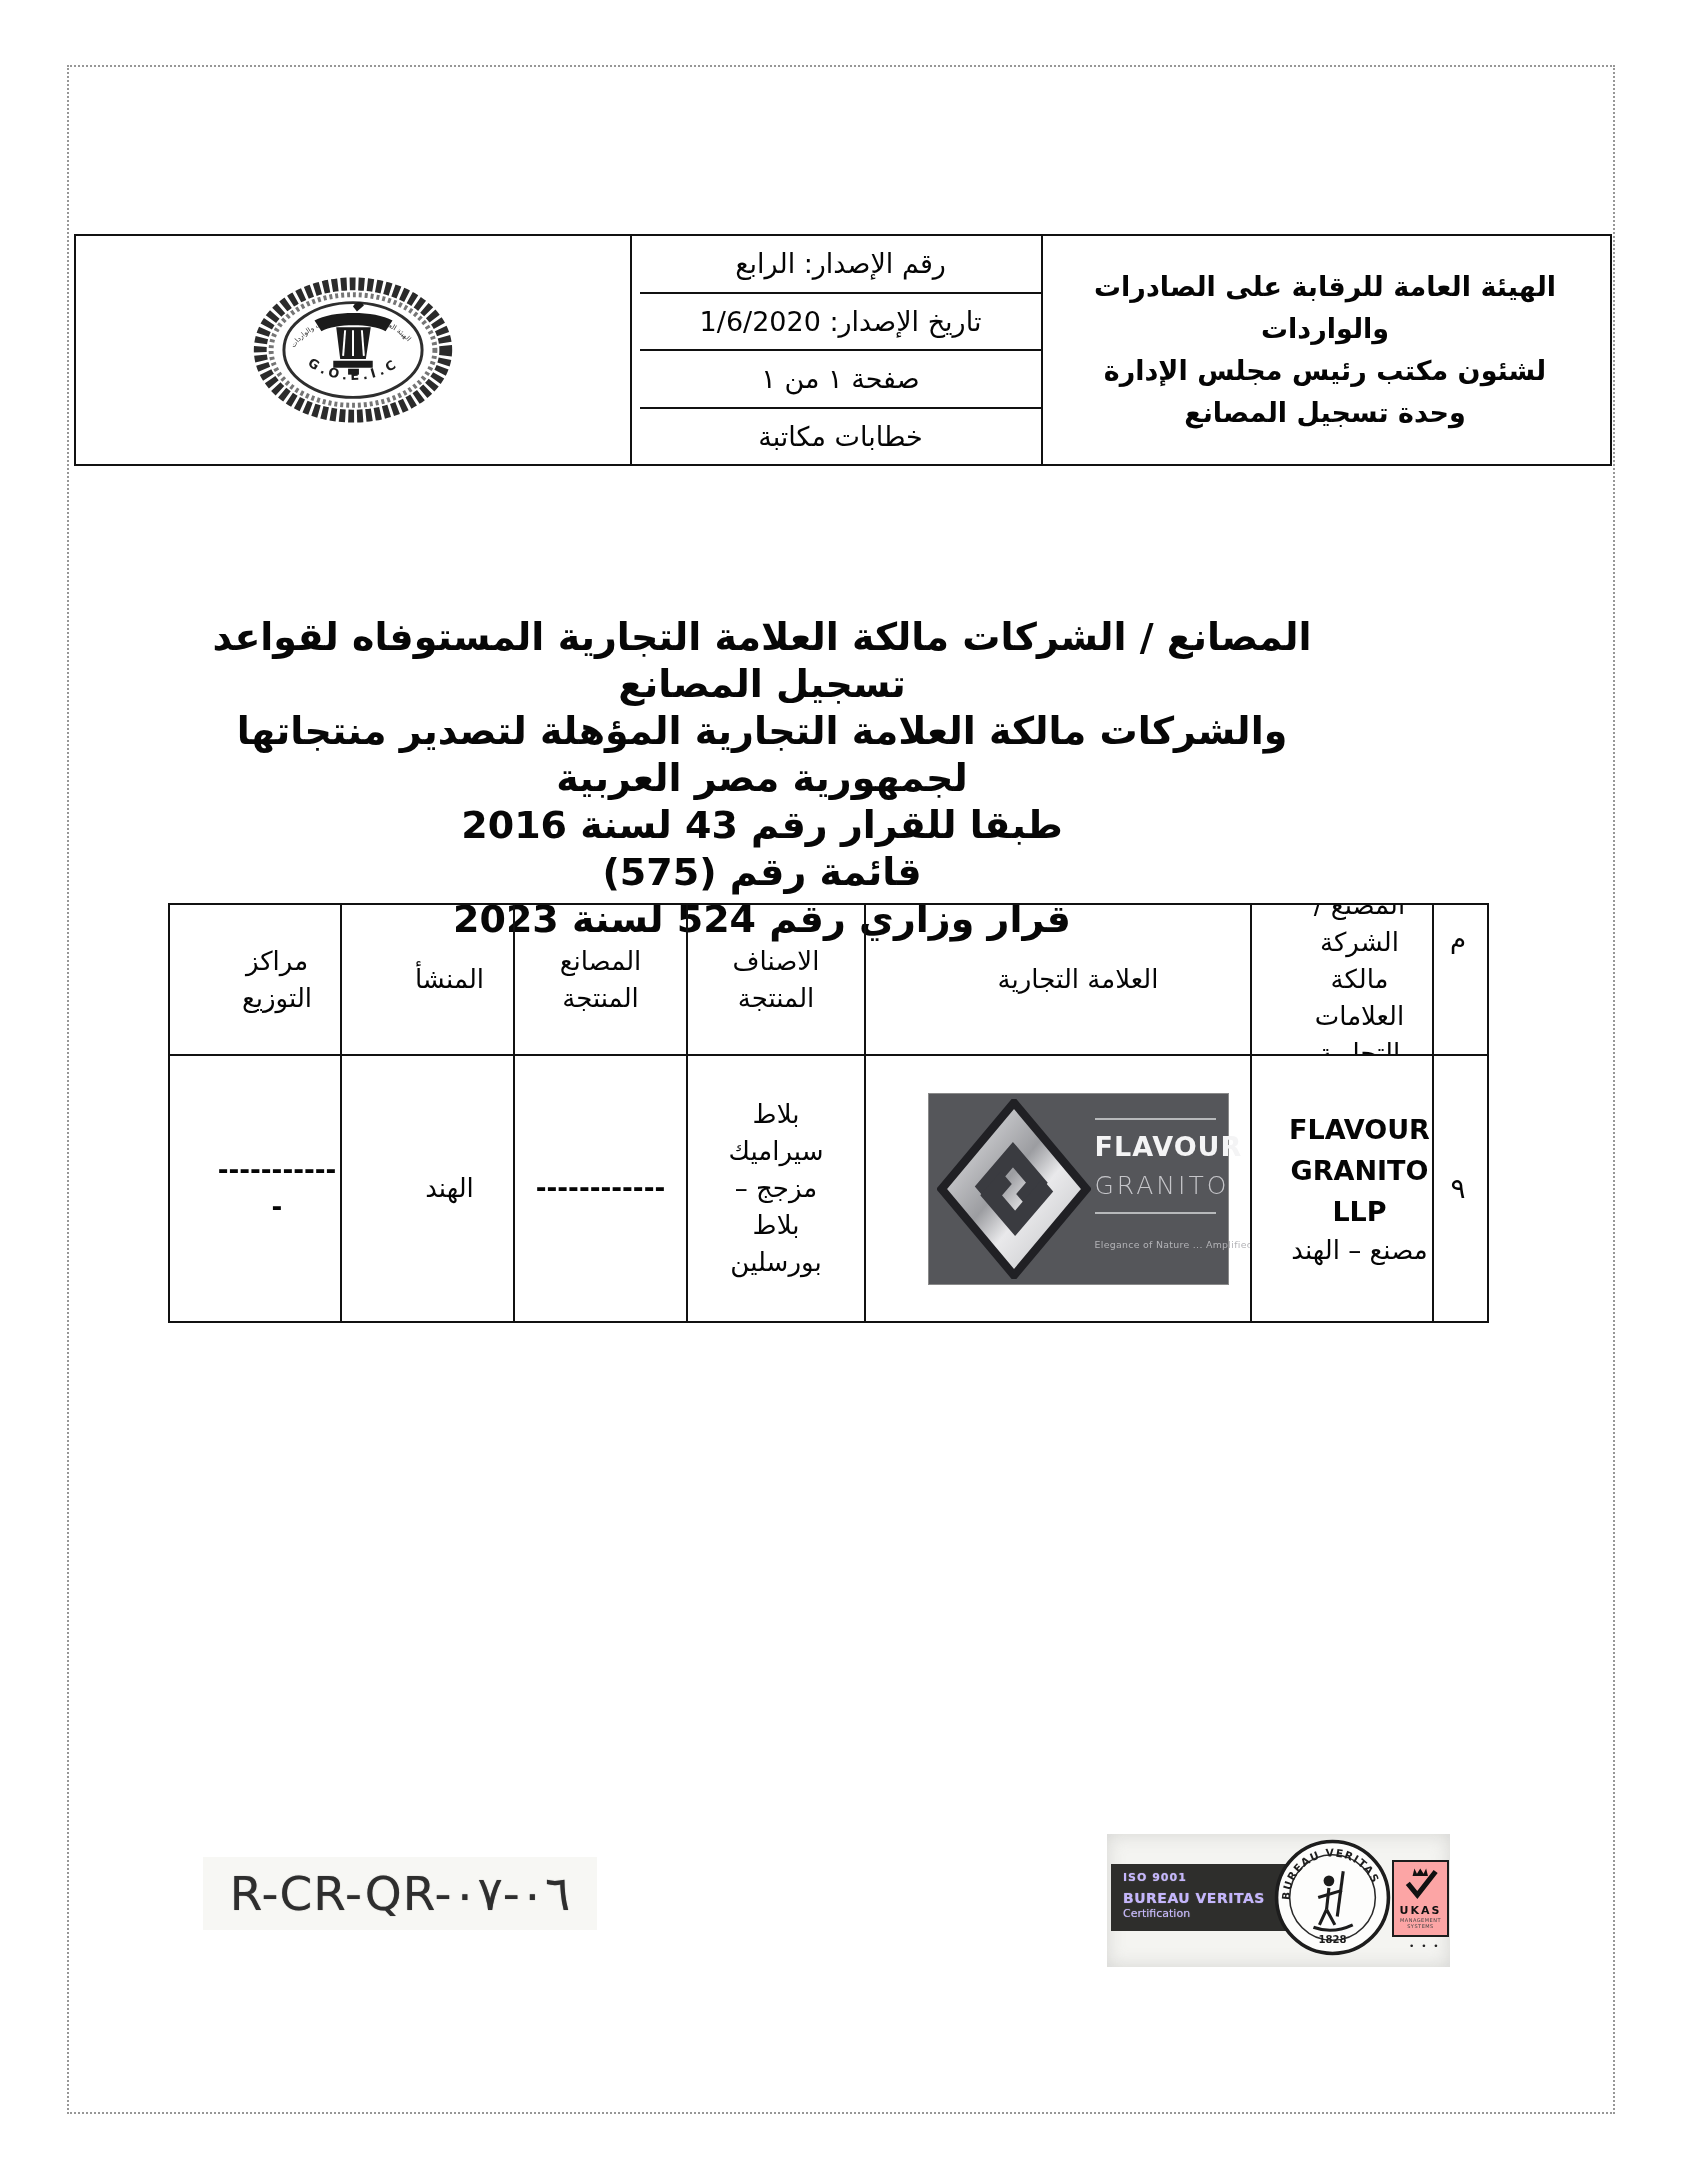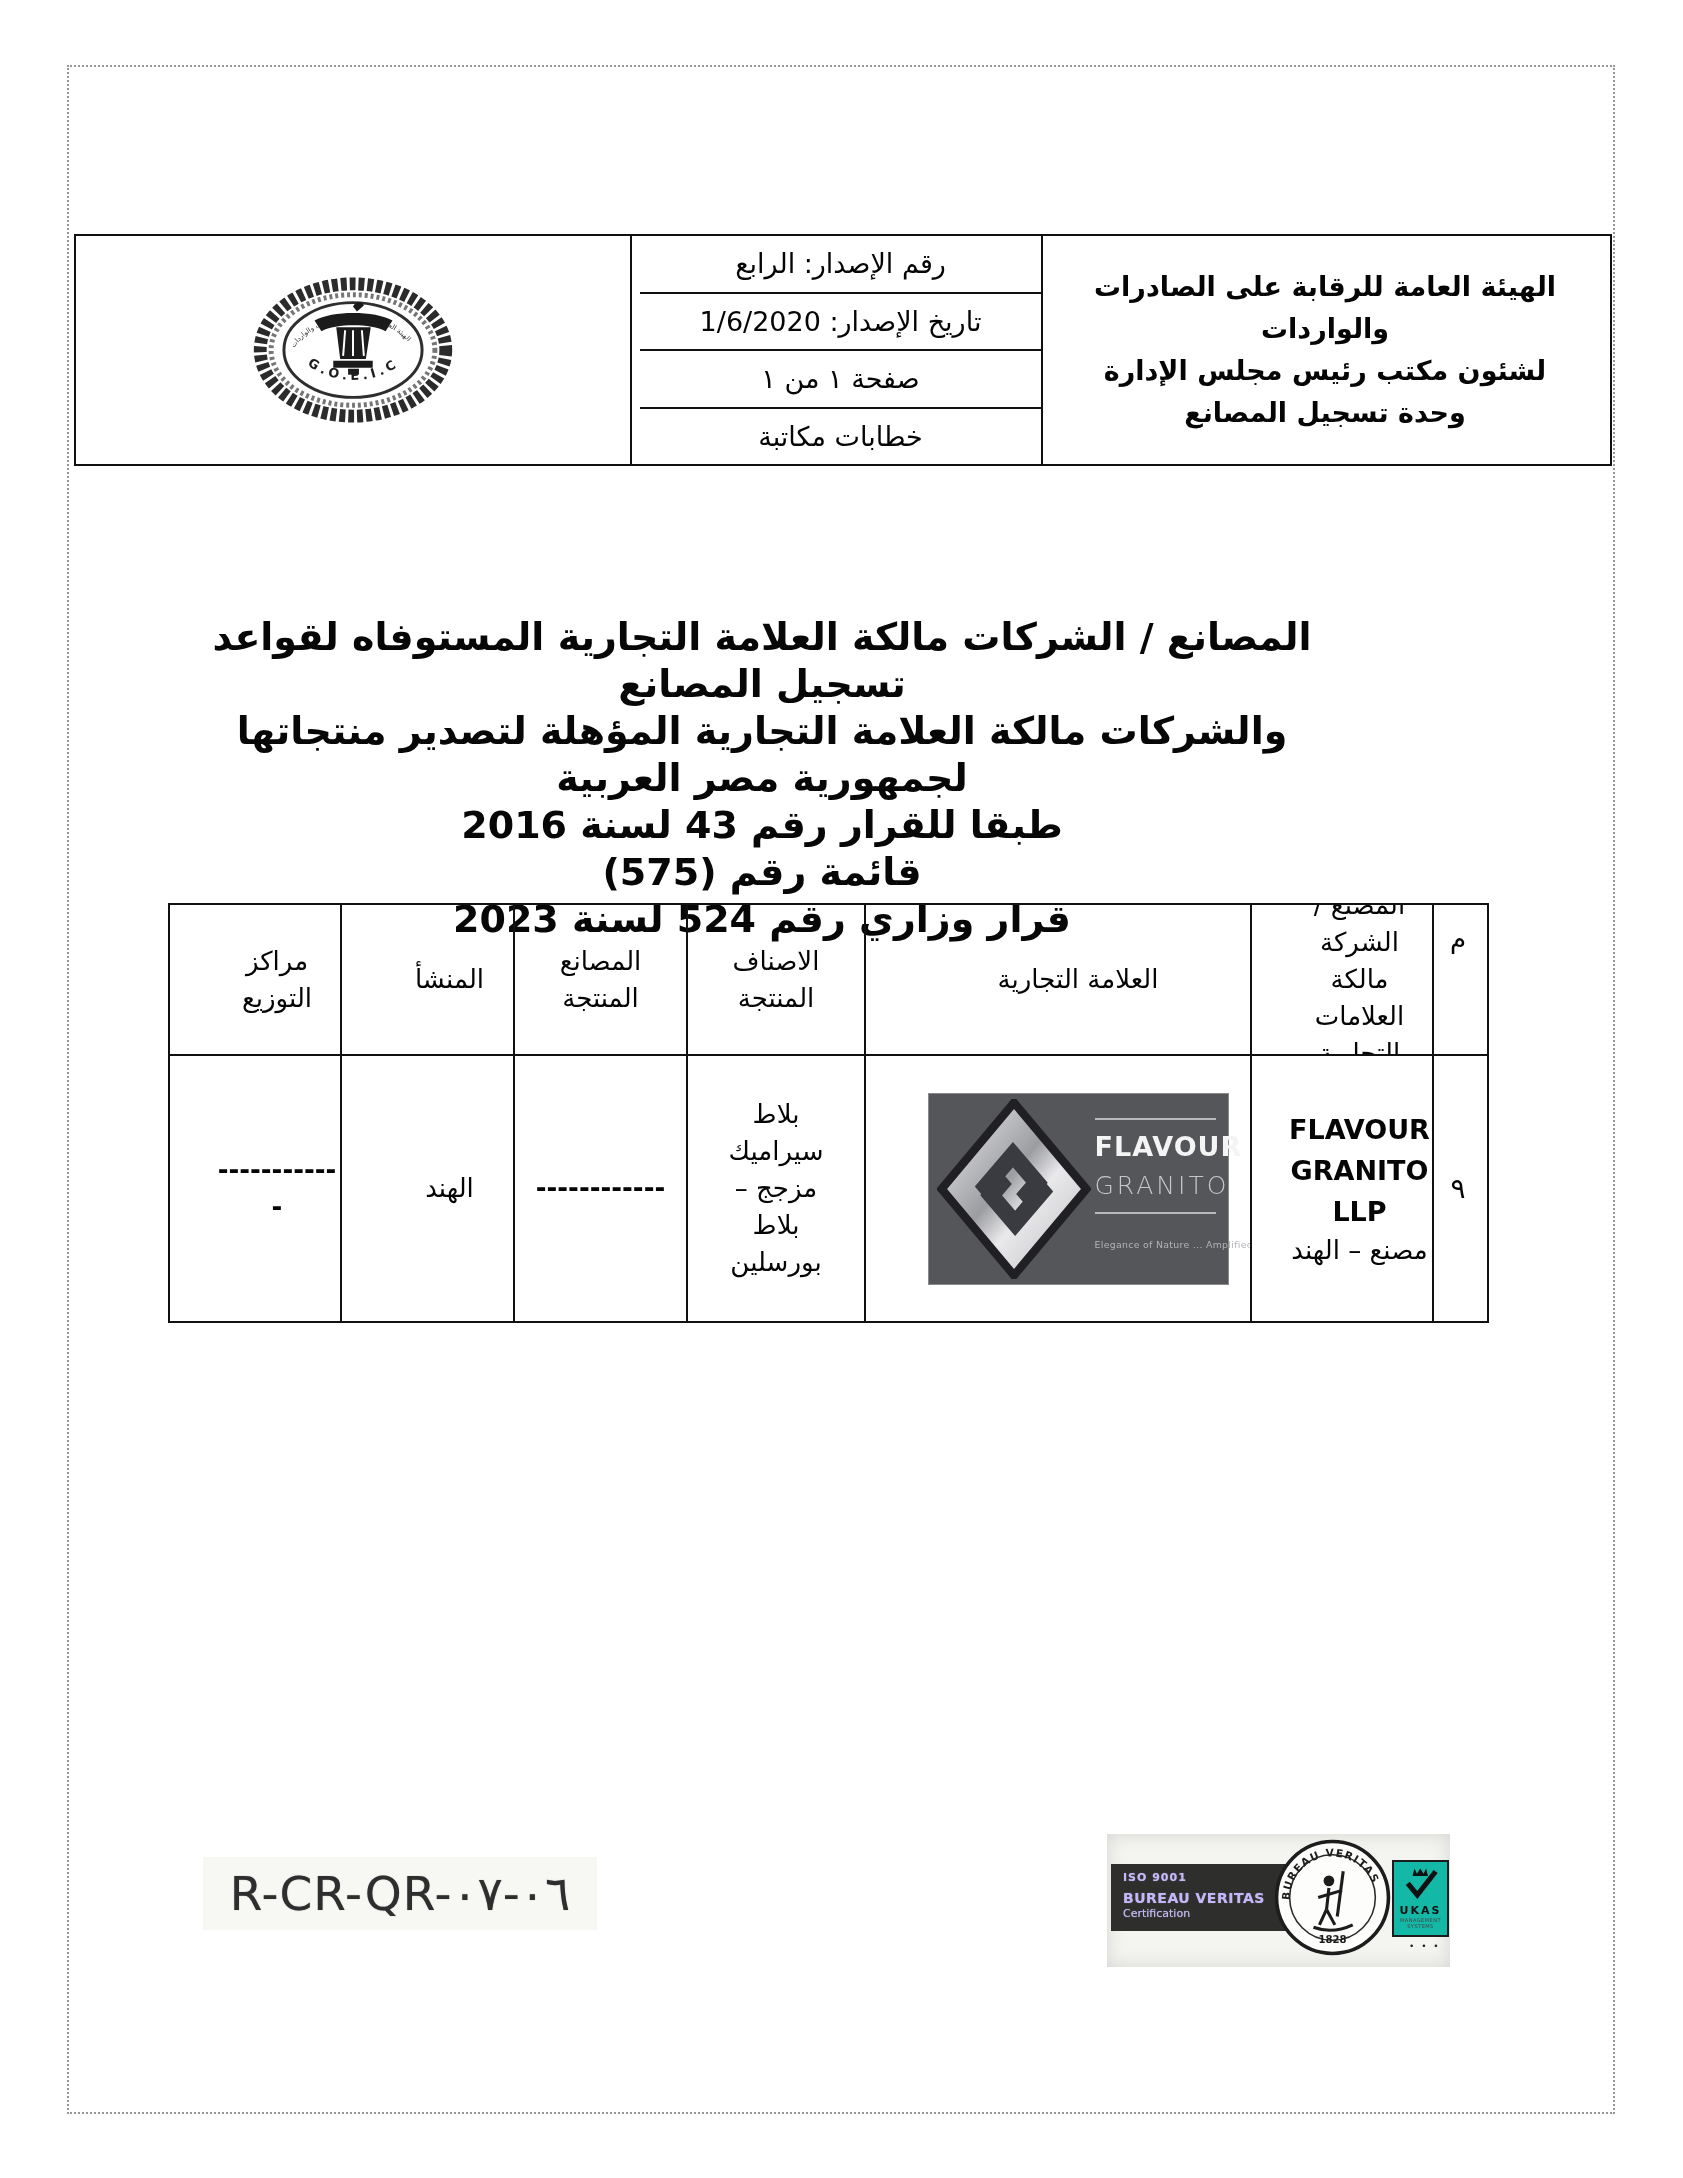--- a/index.html
+++ b/index.html
@@ -56,21 +56,21 @@
     direction:ltr; unicode-bidi:bidi-override; text-shadow:0 0 1px rgba(40,40,40,.55); }
 
   .cert-block { position:absolute; left:1107px; top:1834px; width:343px; height:133px;
     background:#f4f4f1; box-shadow:inset 0 0 18px rgba(120,120,120,.25); }
   .cert-bar { position:absolute; left:4px; top:30px; width:210px; height:67px; background:#2e2e2c;
     color:#c4b5fd; padding:7px 0 0 12px; text-shadow:0 0 1px rgba(255,255,255,.5); }
   .cert-iso { font-size:11px; font-weight:700; letter-spacing:1px; }
   .cert-bv { font-size:14px; font-weight:700; letter-spacing:0.5px; margin-top:6px; }
   .cert-word { font-size:11px; margin-top:1px; }
   .bv-seal { position:absolute; left:166px; top:4px; width:119px; height:119px; }
-  .ukas-box { position:absolute; left:285px; top:26px; width:57px; height:77px; background:#14b8a6;
+  .ukas-box { position:absolute; left:285px; top:26px; width:57px; height:77px; background:#fca5a5;
     border:2px solid #1c1c1c; display:flex; flex-direction:column; align-items:center; padding-top:3px; }
   .ukas-word { font-size:11px; font-weight:700; letter-spacing:2px; color:#111; margin-top:1px; }
   .ukas-sub { font-size:5px; color:#444; letter-spacing:0.5px; text-align:center; line-height:6px; }
   .ukas-dots { position:absolute; left:302px; top:107px; font-size:9px; color:#222; letter-spacing:2px; }
 </style>
 </head>
 <body>
 
 <div id="page">
   <div class="page-border"></div>

